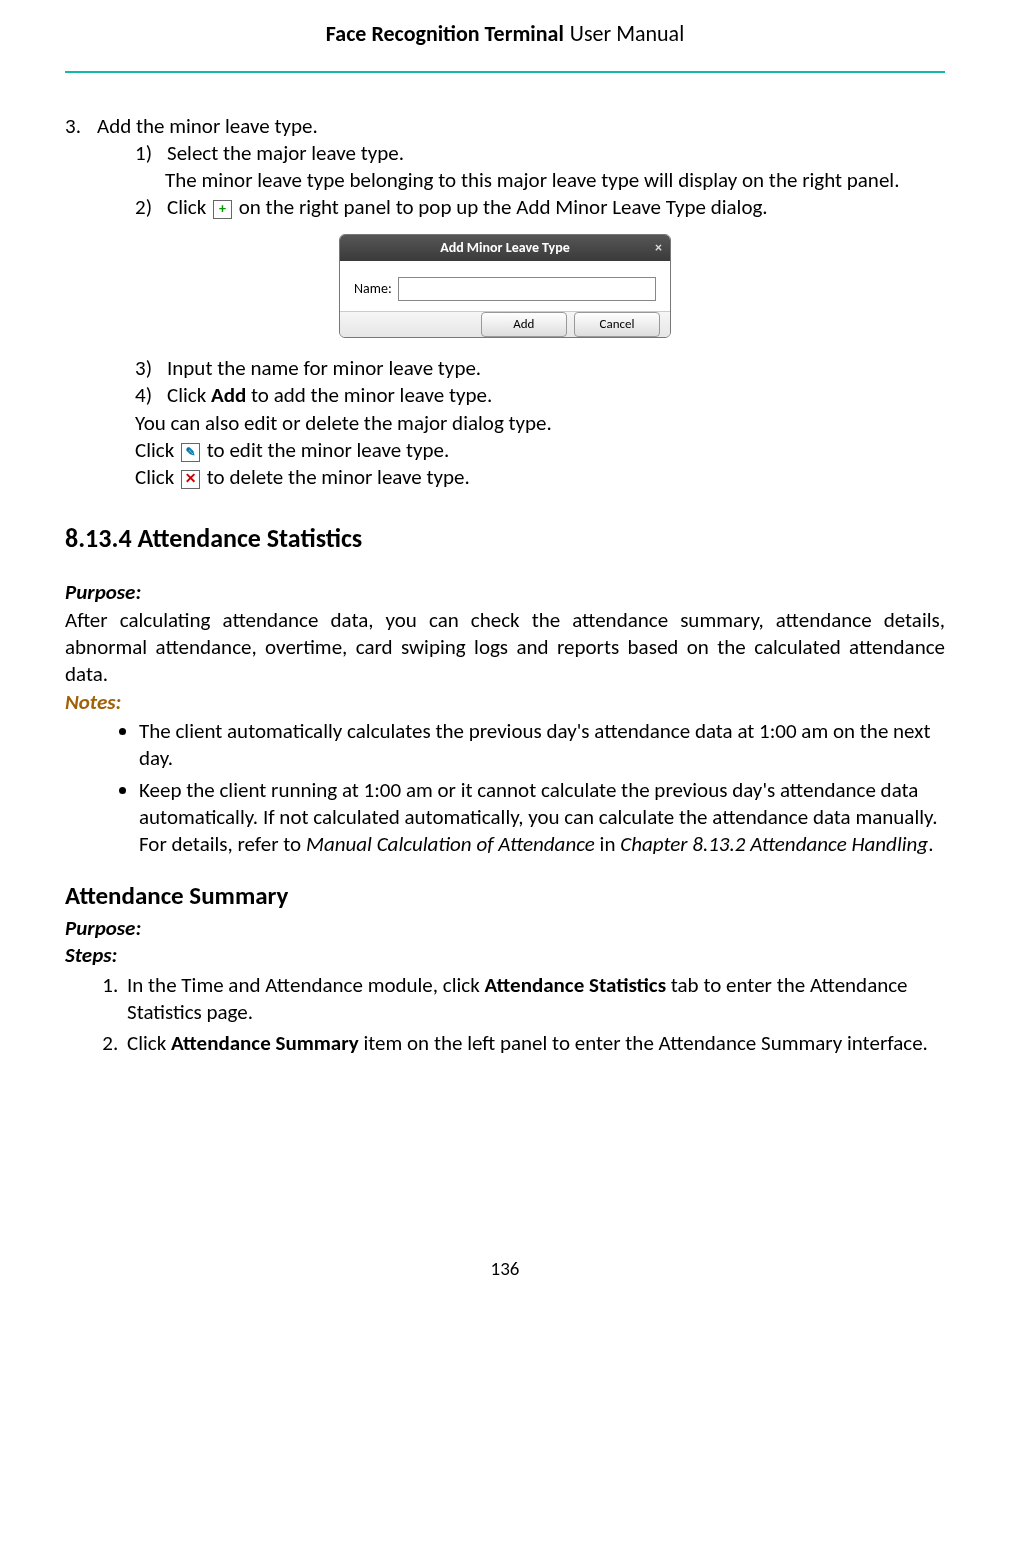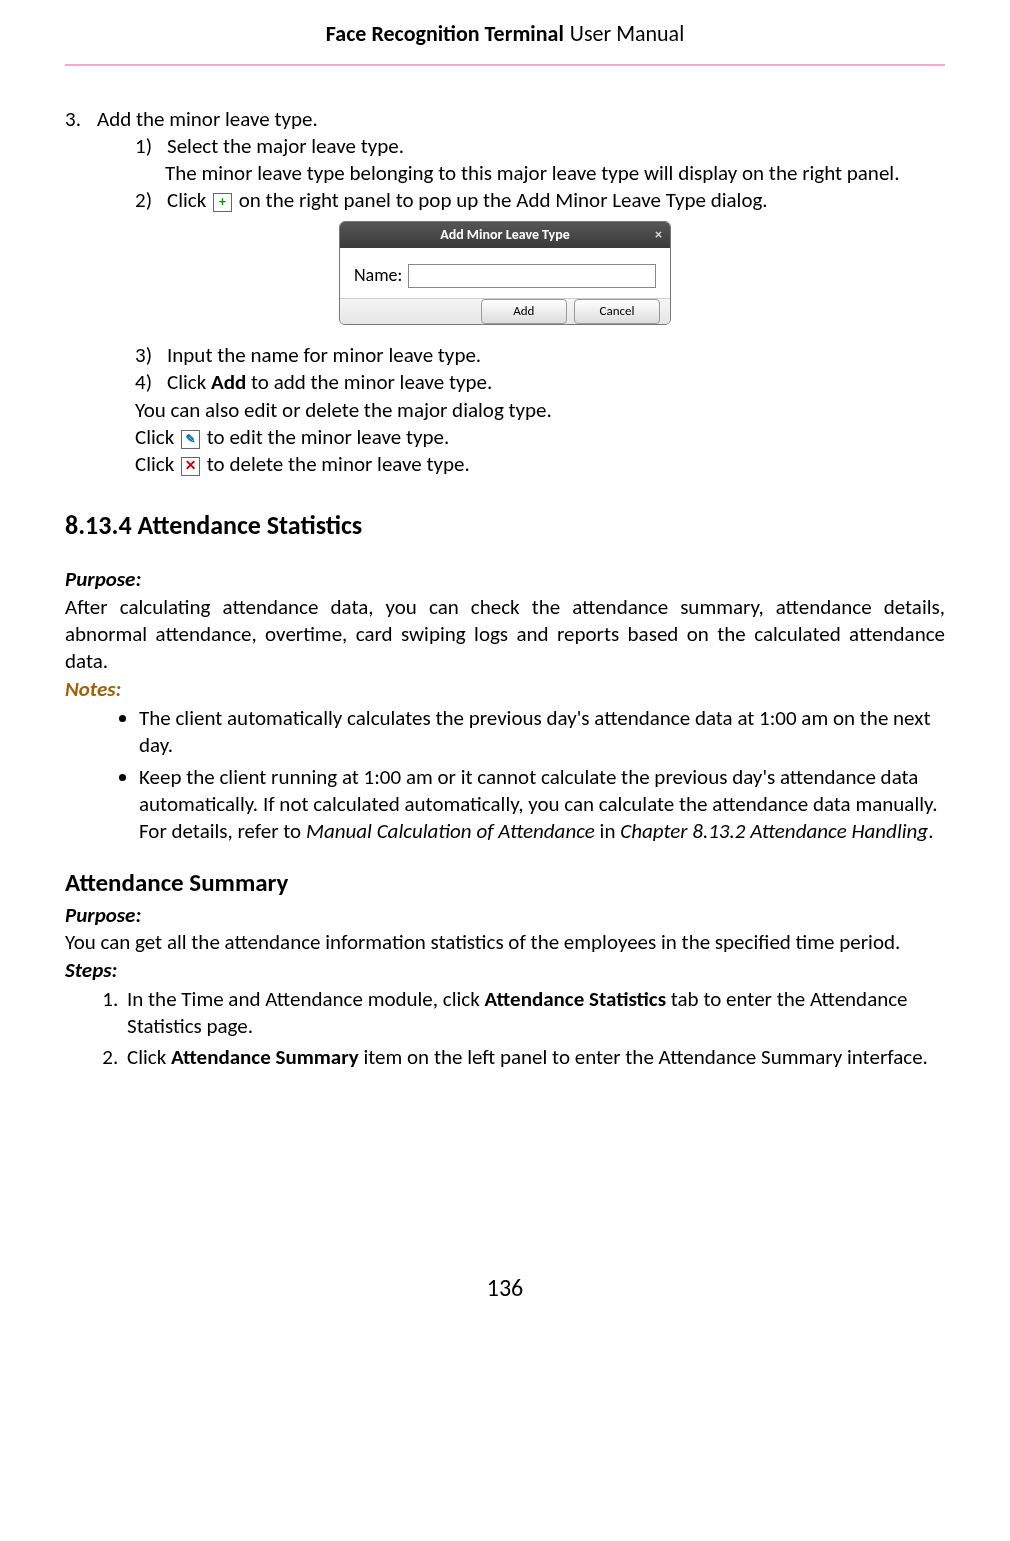--- a/index.html
+++ b/index.html
@@ -12,22 +12,22 @@
     font-size: 21px;
     line-height: 1.3;
   }
   .page {
     padding: 20px 65px 20px 65px;
   }
   .header-title {
     text-align: center;
     font-weight: bold;
     font-size: 22px;
-    border-bottom: 2px solid #f9a8d4;
-    padding-bottom: 15px;
+    border-bottom: 2px solid #14b8a6;
+    padding-bottom: 22px;
     margin-bottom: 40px;
   }
   .header-title .thin { font-weight: normal; margin-left: 6px;}
   .indent2 { margin-left: 70px; }
   .indent3 { margin-left: 100px; }
   .num-row { display: flex; }
   .num-row .n { flex: 0 0 32px; }
   .num-row .t { flex: 1; }
   .icon-box {
     display: inline-block;
@@ -38,21 +38,21 @@
     margin: 0 2px;
     position: relative;
     font-size: 14px;
     text-align: center;
     line-height: 16px;
     font-weight: bold;
   }
   .icon-x { color: #c00; }
   .icon-plus { color: #090; }
   .icon-edit { color: #07a; font-size:12px;}
-  .dialog-wrap { text-align: center; margin: 6px 0 10px 0; }
+  .dialog-wrap { text-align: center; margin: 12px 0 10px 0; }
   .dialog {
     display: inline-block;
     width: 330px;
     background: linear-gradient(#f9f9f9,#eee);
     border: 1px solid #777;
     border-radius: 6px;
     box-shadow: inset 0 0 2px #fff;
     overflow: hidden;
     text-align: left;
     font-size: 14px;
@@ -61,21 +61,21 @@
     background: linear-gradient(#565656,#3a3a3a);
     color: #fff;
     font-weight: bold;
     padding: 4px 8px;
     text-align: center;
     position: relative;
   }
   .dialog .titlebar .x { position:absolute; right:8px; top:4px; color:#ddd;}
   .dialog .body { padding: 16px 14px 10px 14px; background:#fff; }
   .dialog .field-row { display:flex; align-items:center; gap:6px;}
-  .dialog label { font-size:18px; }
+  .dialog label { font-size:14px; }
   .dialog input[type=text] {
     flex:1; height:20px; border:1px solid #888; padding:1px 3px;
     background:#fff;
   }
   .dialog .btnbar {
     padding: 0 10px;
     text-align: right;
     background: linear-gradient(#f6f6f6,#e6e6e6);
     border-top:1px solid #ccc;
   }
@@ -94,21 +94,21 @@
   h3.sub { font-size: 25px; font-weight: bold; margin: 22px 0 2px 0; }
   .label-bi { font-weight: bold; font-style: italic; }
   .notes-red { color: #a16207; font-weight: bold; font-style: italic; }
   .justify { text-align: justify; }
   ul.bullets { list-style: disc; margin: 2px 0 4px 0; padding-left: 58px;}
   ul.bullets li { margin-bottom: 4px; margin-left: 16px; }
   ol.steps { margin:2px 0 4px 0; padding-left:58px;}
   ol.steps li { margin-bottom:4px; padding-left:4px;}
   .em { font-style: italic; }
   .bold { font-weight: bold; }
-  .footer { text-align:center; margin-top:200px; font-size:24px;}
+  .footer { text-align:center; margin-top:200px; font-size:19px;}
 </style>
 </head>
 <body>
 
 <div class="page">
 
   <div class="header-title">
     <span>Face Recognition Terminal</span><span class="thin">User Manual</span>
   </div>
 
@@ -183,21 +183,20 @@
   <div class="notes-red">Notes:</div>
   <ul class="bullets">
     <li>The client automatically calculates the previous day's attendance data at 1:00 am on the next day.</li>
     <li>
       <span>Keep the client running at 1:00 am or it cannot calculate the previous day's attendance data automatically. If not calculated automatically, you can calculate the attendance data manually. For details, refer to </span><span class="em">Manual Calculation of Attendance</span><span> in </span><span class="em">Chapter 8.13.2 Attendance Handling</span><span>.</span>
     </li>
   </ul>
 
   <h3 class="sub">Attendance Summary</h3>
   <div class="label-bi">Purpose:</div>
-  <div>You can get all the attendance information statistics of the employees in the specified time period.</div>
   <div class="label-bi">Steps:</div>
   <ol class="steps">
     <li>
       <span>In the Time and Attendance module, click </span><span class="bold">Attendance Statistics</span><span> tab to enter the Attendance Statistics page.</span>
     </li>
     <li>
       <span>Click </span><span class="bold">Attendance Summary</span><span> item on the left panel to enter the Attendance Summary interface.</span>
     </li>
   </ol>
 

